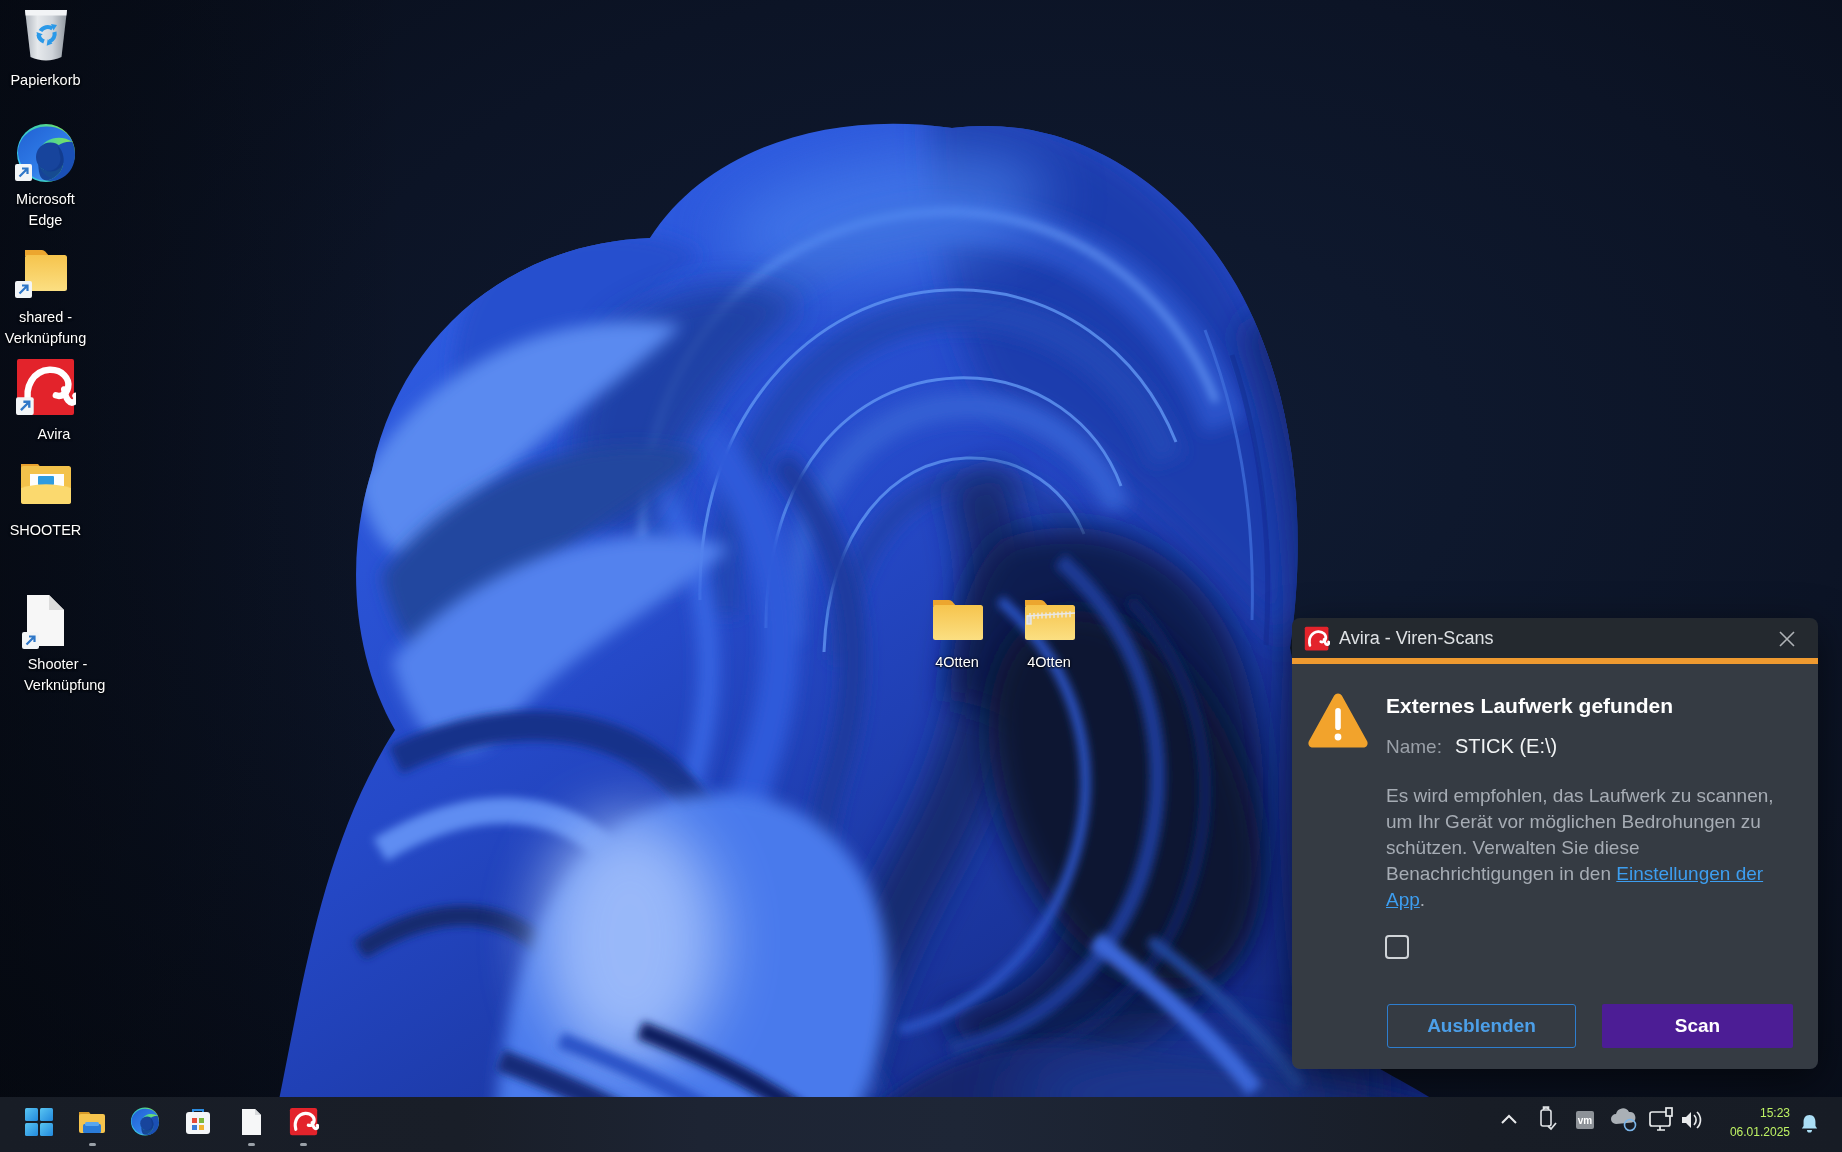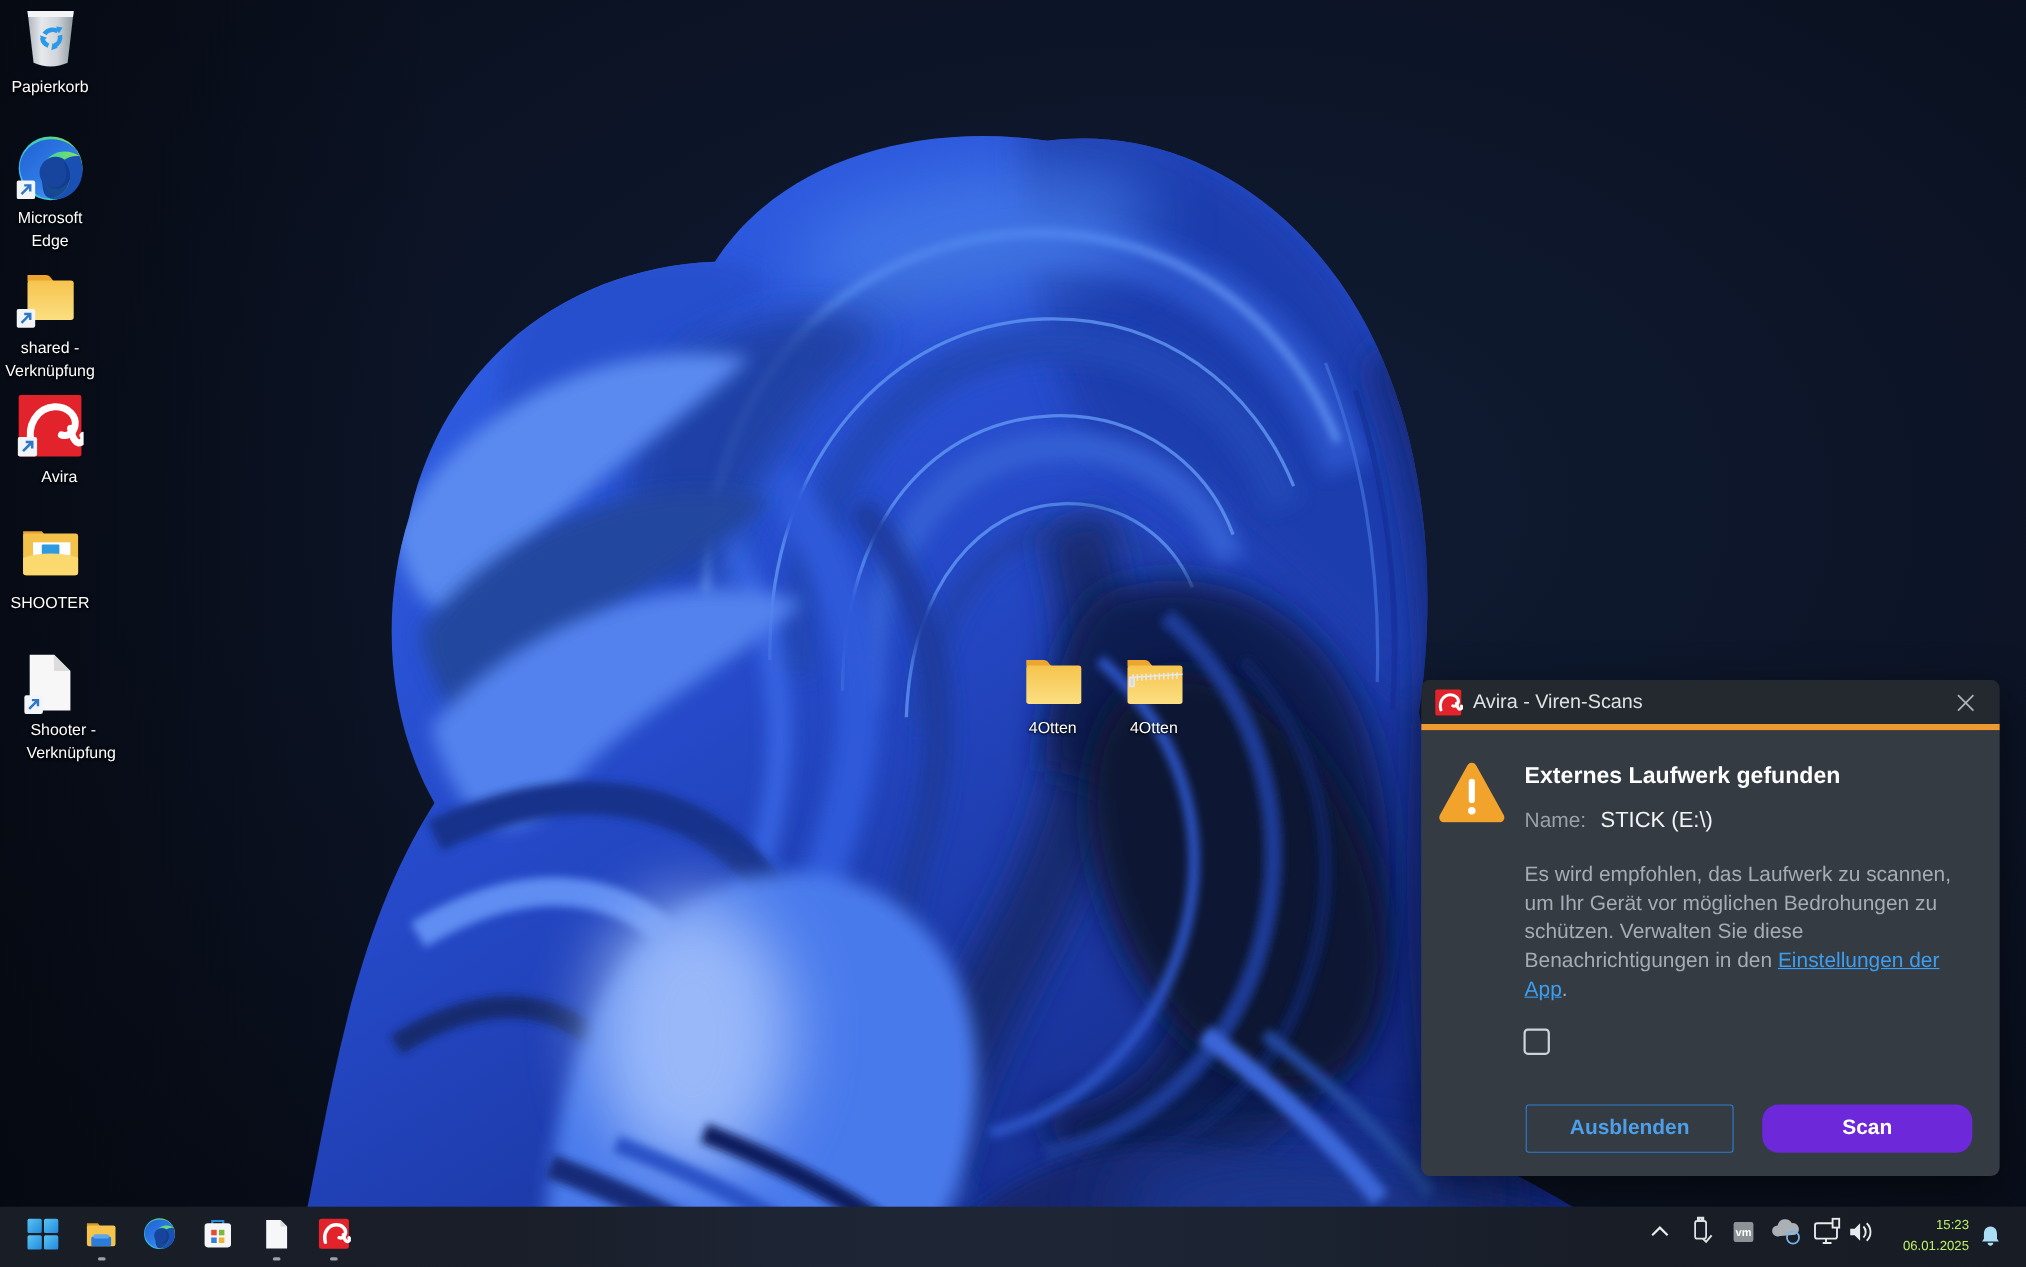--- a/index.html
+++ b/index.html
@@ -17,21 +17,21 @@
 .obar{height:6px;background:#ef9a30;}
 .dbody{height:490px;background:#353b43;position:relative;}
 .dhead{position:absolute;left:94px;top:30px;font-size:21px;font-weight:bold;color:#fff;}
 .dname{position:absolute;left:94px;top:71px;font-size:19px;color:#9aa0a8;}
 .dname b{color:#f2f4f5;font-weight:normal;margin-left:13px;font-size:20px;margin-top:12px;}
 .dpara{position:absolute;left:94px;top:119px;font-size:19px;line-height:26px;color:#a6acb4;}
 .dpara a{color:#3d9ef0;text-decoration:underline;}
 .cbox{position:absolute;left:93px;top:271px;width:20px;height:20px;border:2px solid #d0d4d8;border-radius:4px;}
 .clabel{position:absolute;left:123px;top:272px;font-size:19px;line-height:24px;color:#c2c7cc;}
 .btn1{position:absolute;left:95px;top:340px;width:189px;height:44px;border:1px solid #2e7ecf;border-radius:3px;color:#4c9fe8;font-size:19px;font-weight:bold;display:flex;align-items:center;justify-content:center;box-sizing:border-box;}
-.btn2{position:absolute;left:310px;top:340px;width:191px;height:44px;background:#6d28d9;border-radius:15px;color:#fff;font-size:19px;font-weight:bold;display:flex;align-items:center;justify-content:center;}
+.btn2{position:absolute;left:310px;top:340px;width:191px;height:44px;background:#4c1d95;border-radius:2px;color:#fff;font-size:19px;font-weight:bold;display:flex;align-items:center;justify-content:center;}
 .tray{position:absolute;top:1097px;left:1490px;height:55px;}
 .clock{position:absolute;left:1690px;top:1104px;width:100px;text-align:right;color:#bef264;font-size:12px;line-height:19px;}
 </style>
 </head>
 <body>
 <svg id="wall" width="1842" height="1152" viewBox="0 0 1842 1152">
   <defs>
     <radialGradient id="bg" cx="58%" cy="40%" r="85%">
       <stop offset="0%" stop-color="#101c34"></stop>
       <stop offset="50%" stop-color="#0c1426"></stop>
@@ -210,21 +210,21 @@
   <svg width="60" height="59" viewBox="0 0 61 60">
     <rect x="1" y="1" width="58" height="57" rx="2" fill="#e3232b"></rect>
     <path d="M 13,47 C 8,29 18,13 34,12 C 47,11.5 55,21 53,30 C 51.5,36.5 46,40 40.5,38" fill="none" stroke="#fff" stroke-width="6.5" stroke-linecap="round"></path>
     <path d="M 49,32 C 50.5,42 55,47.5 59.5,44.5 C 61.5,43 62,40 60.5,38.5" fill="none" stroke="#fff" stroke-width="6.5" stroke-linecap="round"></path>
     <rect x="0" y="40" width="18" height="18" rx="2" fill="#f2f5f7"></rect>
     <path d="M5,53 L13,45 M7.5,44.5 L13.5,44.5 L13.5,50.5" stroke="#2e77c8" stroke-width="2.4" fill="none"></path>
   </svg>
   <div class="lbl" style="margin-top:7px;padding-left:17px;">Avira</div>
 </div>
 
-<div class="dicon" style="left:0px;top:481px;">
+<div class="dicon" style="left:0px;top:462px;">
   <svg width="56" height="44" viewBox="0 0 56 44">
     <path d="M3,2 h17 l6,7 h-23 z" fill="#e9a22f"></path>
     <rect x="3" y="4" width="50" height="38" rx="2.5" fill="#f3c24b"></rect>
     <rect x="12" y="12" width="34" height="12" fill="#fdfdfd"></rect>
     <rect x="20" y="14" width="16" height="9" rx="1" fill="#2e9be0"></rect>
     <path d="M3,26 C20,21 36,21 53,26 L53,39 a3,3 0 0 1 -3,3 L6,42 a3,3 0 0 1 -3,-3 Z" fill="#fbd96e"></path>
   </svg>
   <div class="lbl" style="margin-top:14px;">SHOOTER</div>
 </div>
 

